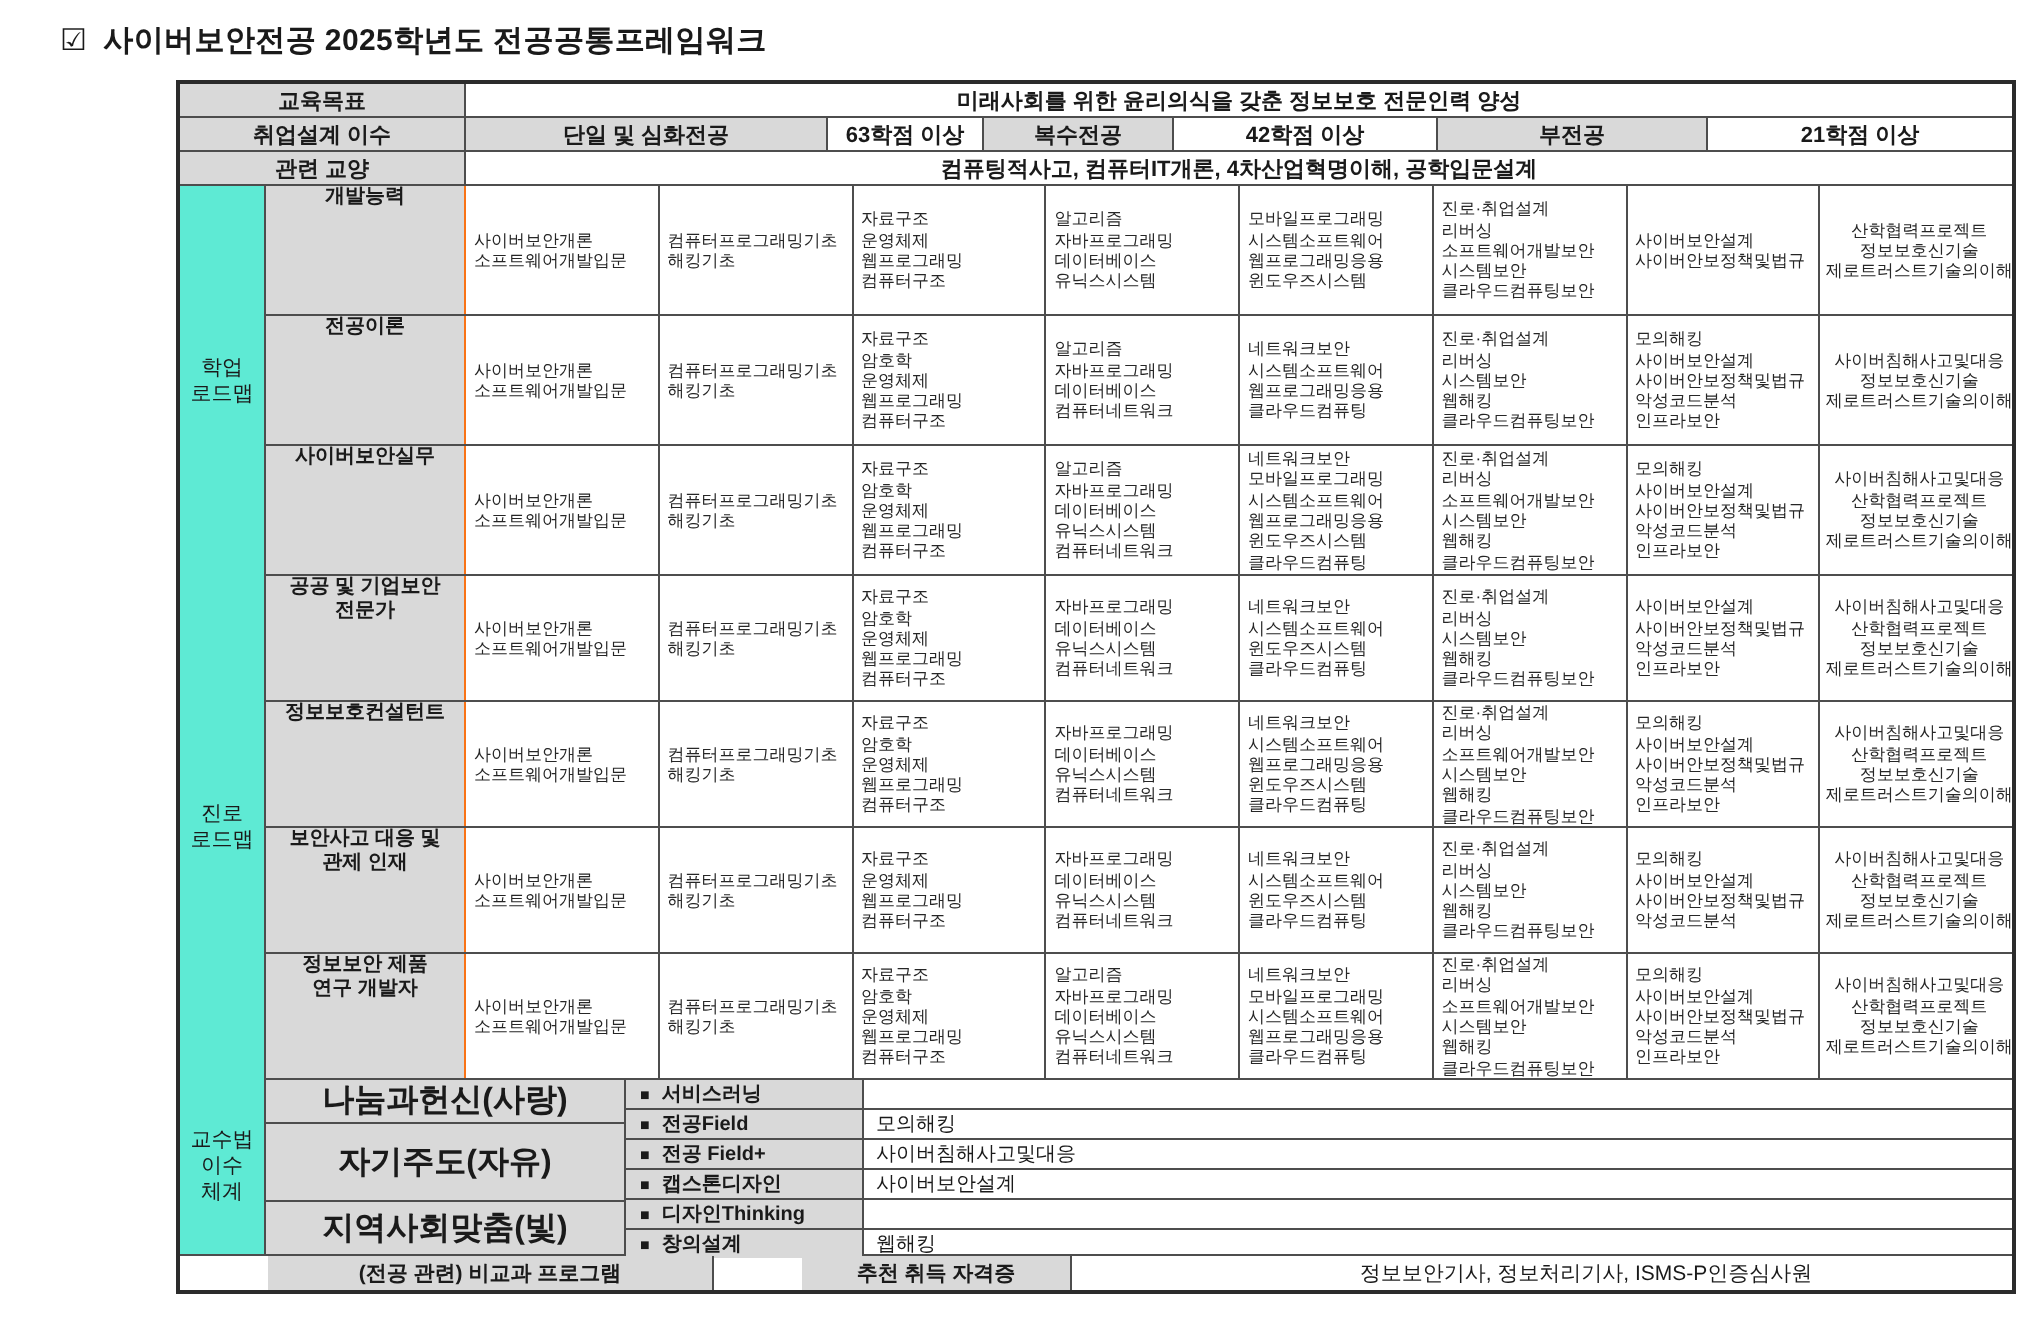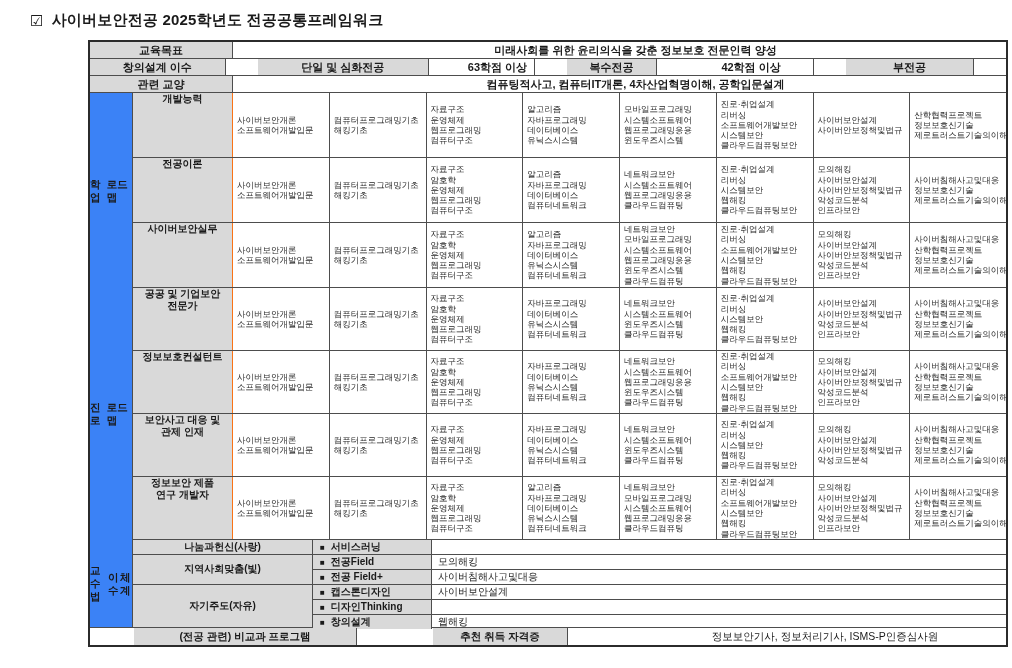--- a/index.html
+++ b/index.html
@@ -5,52 +5,52 @@
   * { box-sizing: border-box; margin: 0; padding: 0; }
   html,body { width:1012px; height:668px; background:#ffffff; overflow:hidden;
     font-family:"Liberation Sans","DejaVu Sans",sans-serif; color:#1a1a1a; position:relative; }
 
   .title { position:absolute; left:30px; top:11px; font-size:15px; font-weight:bold;
     display:flex; align-items:center; gap:8px; letter-spacing:0.2px; }
   .cb { font-size:15px; line-height:1; }
 
   .tbl { position:absolute; left:88px; top:40px; width:920px; border:2px solid #2b2b2b; background:#fff; }
 
-  .row { display:flex; width:100%; border-bottom:1px solid #4d4d4d;gap:32px; }
+  .row { display:flex; width:100%; border-bottom:1px solid #4d4d4d; }
   .cell { border-right:1px solid #4d4d4d; display:flex; align-items:center; justify-content:center;
     overflow:hidden; white-space:nowrap; }
   .row .cell:last-child { border-right:none; }
   .gray { background:#d9d9d9; }
   .lbl { font-weight:bold; font-size:11px; }
   .hl  { font-weight:bold; font-size:10px; }
   .sm  { font-size:10.5px; }
   .w143{ width:143px; } .w43{ width:43px; } .w100{ width:100px; } .flex1{ flex:1; }
 
   
   .rgroup { display:flex; width:100%; }
-  .gcell { width:43px; background:#3b82f6; border-right:1px solid #4d4d4d;
-    display:flex; flex-direction:row; align-items:center; justify-content:center;
-    font-weight:bold; font-size:10.5px; line-height:13px; }
+  .gcell { width:43px; background:#5eead4; border-right:1px solid #4d4d4d;
+    display:flex; flex-direction:column; align-items:center; justify-content:center;
+    font-weight:normal; font-size:10.5px; line-height:13px; }
   .rrows { flex:1; display:flex; flex-direction:column; }
   .rrow { display:flex; border-bottom:1px solid #4d4d4d; }
   .academic .rrow { height:65px; }
   .career  .rrow { height:63px; }
   .fcell { width:100px; background:#d9d9d9; border-right:1px solid #f97316;
     display:flex; flex-direction:column; align-items:center; justify-content:flex-start;
     font-weight:bold; font-size:10px; line-height:12px; text-align:center; }
   .ccell { flex:1; border-right:1px solid #4d4d4d; display:flex; flex-direction:column;
     justify-content:center; padding:1px 1px 1px 4px; overflow:hidden; }
-  .rrow .ccell:last-child { border-right:none; }
+  .rrow .ccell:last-child { border-right:none;align-items:center; }
   .cline { font-size:8.5px; line-height:10.3px; color:#262626; white-space:nowrap; }
 
   
   .pgroup { display:flex; width:100%; height:88px; border-bottom:1px solid #4d4d4d; }
   .pcats { width:180px; border-right:1px solid #4d4d4d; display:flex; flex-direction:column; }
   .pcat { background:#d9d9d9; border-bottom:1px solid #4d4d4d; display:flex; align-items:center;
-    justify-content:center; font-size:10px; font-weight:bold; white-space:nowrap; }
+    justify-content:center; font-size:16px; font-weight:bold; white-space:nowrap; }
   .pcats .pcat:last-child { border-bottom:none; }
   .prows { flex:1; display:flex; flex-direction:column; }
   .prow { flex:1; display:flex; border-bottom:1px solid #4d4d4d; }
   .prows .prow:last-child { border-bottom:none; }
   .pmethod { width:119px; background:#d9d9d9; border-right:1px solid #4d4d4d;
     display:flex; align-items:center; gap:6px; padding-left:7px; font-size:10px; font-weight:bold;
     white-space:nowrap; overflow:hidden; }
   .bullet { font-size:8px; }
   .pvalue { flex:1; display:flex; align-items:center; padding-left:6px; font-size:10px; white-space:nowrap; }
 
@@ -66,21 +66,21 @@
 </div>
 
 <div class="tbl">
 
   <div class="row" style="height:17px">
     <div class="cell gray lbl w143">교육목표</div>
     <div class="cell lbl flex1">미래사회를 위한 윤리의식을 갖춘 정보보호 전문인력 양성</div>
   </div>
 
   <div class="row" style="height:17px">
-    <div class="cell gray lbl w143">창의설계 이수</div>
+    <div class="cell gray lbl w143">취업설계 이수</div>
     <div class="cell gray lbl" style="width:181px">단일 및 심화전공</div>
     <div class="cell lbl" style="width:78px">63학점 이상</div>
     <div class="cell gray lbl" style="width:95px">복수전공</div>
     <div class="cell lbl" style="width:132px">42학점 이상</div>
     <div class="cell gray lbl" style="width:135px">부전공</div>
     <div class="cell lbl flex1">21학점 이상</div>
   </div>
 
   <div class="row" style="height:17px">
     <div class="cell gray lbl w143">관련 교양</div>
@@ -475,22 +475,22 @@
     </div>
 
   <div class="pgroup" id="pedagogy">
       <div class="gcell">
         <div class="gline">교수법</div>
         <div class="gline">이수</div>
         <div class="gline">체계</div>
       </div>
       <div class="pcats">
         <div class="pcat" style="flex: 1 1 0px;">나눔과헌신(사랑)</div>
+        <div class="pcat" style="flex: 3 1 0px;">자기주도(자유)</div>
         <div class="pcat" style="flex: 2 1 0px;">지역사회맞춤(빛)</div>
-        <div class="pcat" style="flex: 3 1 0px;">자기주도(자유)</div>
       </div>
       <div class="prows">
         <div class="prow">
           <div class="pmethod">
             <div class="bullet">■</div>
             <div class="mtext">서비스러닝</div>
           </div>
           <div class="pvalue"></div>
         </div>
         <div class="prow">

